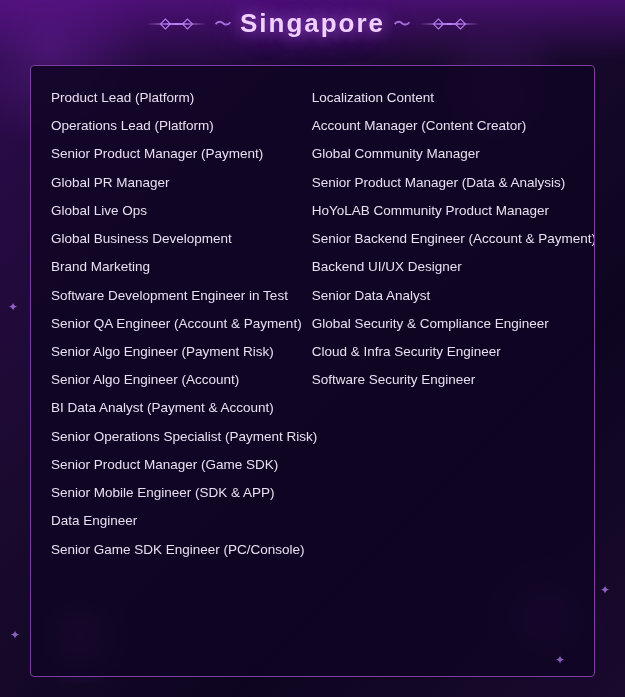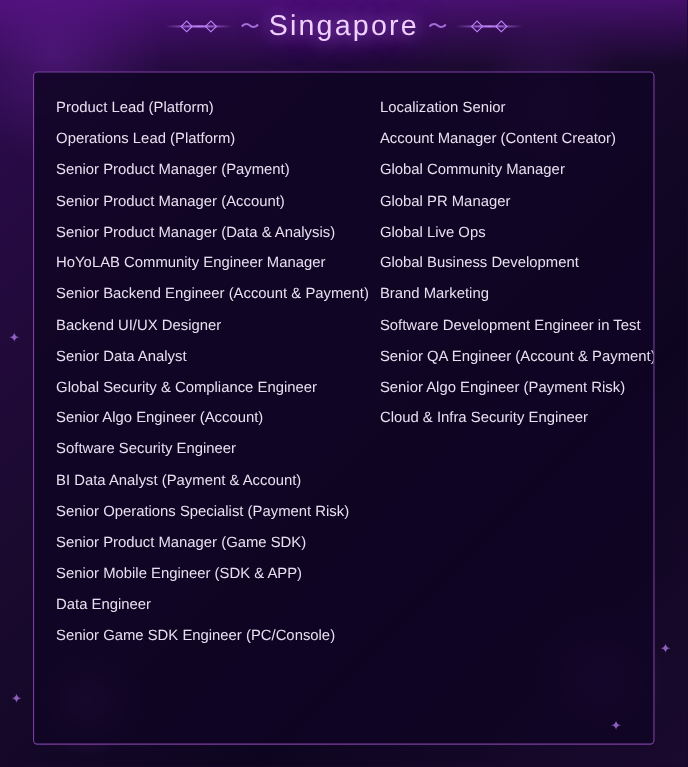--- a/index.html
+++ b/index.html
@@ -81,21 +81,21 @@
       top: -3px;
       width: 6px; height: 6px;
       border: 1px solid #c084fc;
       transform: rotate(45deg);
     }
     .ribbon-line::before { left: 15px; }
     .ribbon-line::after { right: 15px; }
 
     .page-title {
       font-size: 26px;
-      font-weight: normal;
+      font-weight: bold;
       color: #f0d0ff;
       text-shadow: 0 0 15px #9b4dca, 0 0 30px #7b2fbe;
       letter-spacing: 2px;
       white-space: nowrap;
     }
 
     
     .curl-deco {
       color: #c084fc;
       font-size: 18px;
@@ -165,52 +165,51 @@
   <span class="curl-deco">〜</span>
   <h1 class="page-title">Singapore</h1>
   <span class="curl-deco">〜</span>
   <div class="ribbon-line"></div>
 </div>
 
 <div class="card">
   <div class="jobs-grid">
 
     <div class="job-item">Product Lead (Platform)</div>
-    <div class="job-item">Localization Senior</div>
+    <div class="job-item">Localization Content</div>
 
     <div class="job-item">Operations Lead (Platform)</div>
     <div class="job-item">Account Manager (Content Creator)</div>
 
     <div class="job-item">Senior Product Manager (Payment)</div>
     <div class="job-item">Global Community Manager</div>
 
-    <div class="job-item">Senior Product Manager (Account)</div>
     <div class="job-item">Global PR Manager</div>
 
     <div class="job-item">Senior Product Manager (Data &amp; Analysis)</div>
     <div class="job-item">Global Live Ops</div>
 
-    <div class="job-item">HoYoLAB Community Engineer Manager</div>
+    <div class="job-item">HoYoLAB Community Product Manager</div>
     <div class="job-item">Global Business Development</div>
 
     <div class="job-item">Senior Backend Engineer (Account &amp; Payment)</div>
     <div class="job-item">Brand Marketing</div>
 
     <div class="job-item">Backend UI/UX Designer</div>
 
     <div class="job-item">Software Development Engineer in Test</div>
     <div class="job-item">Senior Data Analyst</div>
 
     <div class="job-item">Senior QA Engineer (Account &amp; Payment)</div>
     <div class="job-item">Global Security &amp; Compliance Engineer</div>
 
     <div class="job-item">Senior Algo Engineer (Payment Risk)</div>
+    <div class="job-item">Cloud &amp; Infra Security Engineer</div>
+
     <div class="job-item">Senior Algo Engineer (Account)</div>
-
-    <div class="job-item">Cloud &amp; Infra Security Engineer</div>
     <div class="job-item">Software Security Engineer</div>
 
     <div class="job-item full-width">BI Data Analyst (Payment &amp; Account)</div>
     <div class="job-item full-width">Senior Operations Specialist (Payment Risk)</div>
     <div class="job-item full-width">Senior Product Manager (Game SDK)</div>
     <div class="job-item full-width">Senior Mobile Engineer (SDK &amp; APP)</div>
     <div class="job-item full-width">Data Engineer</div>
     <div class="job-item full-width">Senior Game SDK Engineer (PC/Console)</div>
   </div>
 </div>

